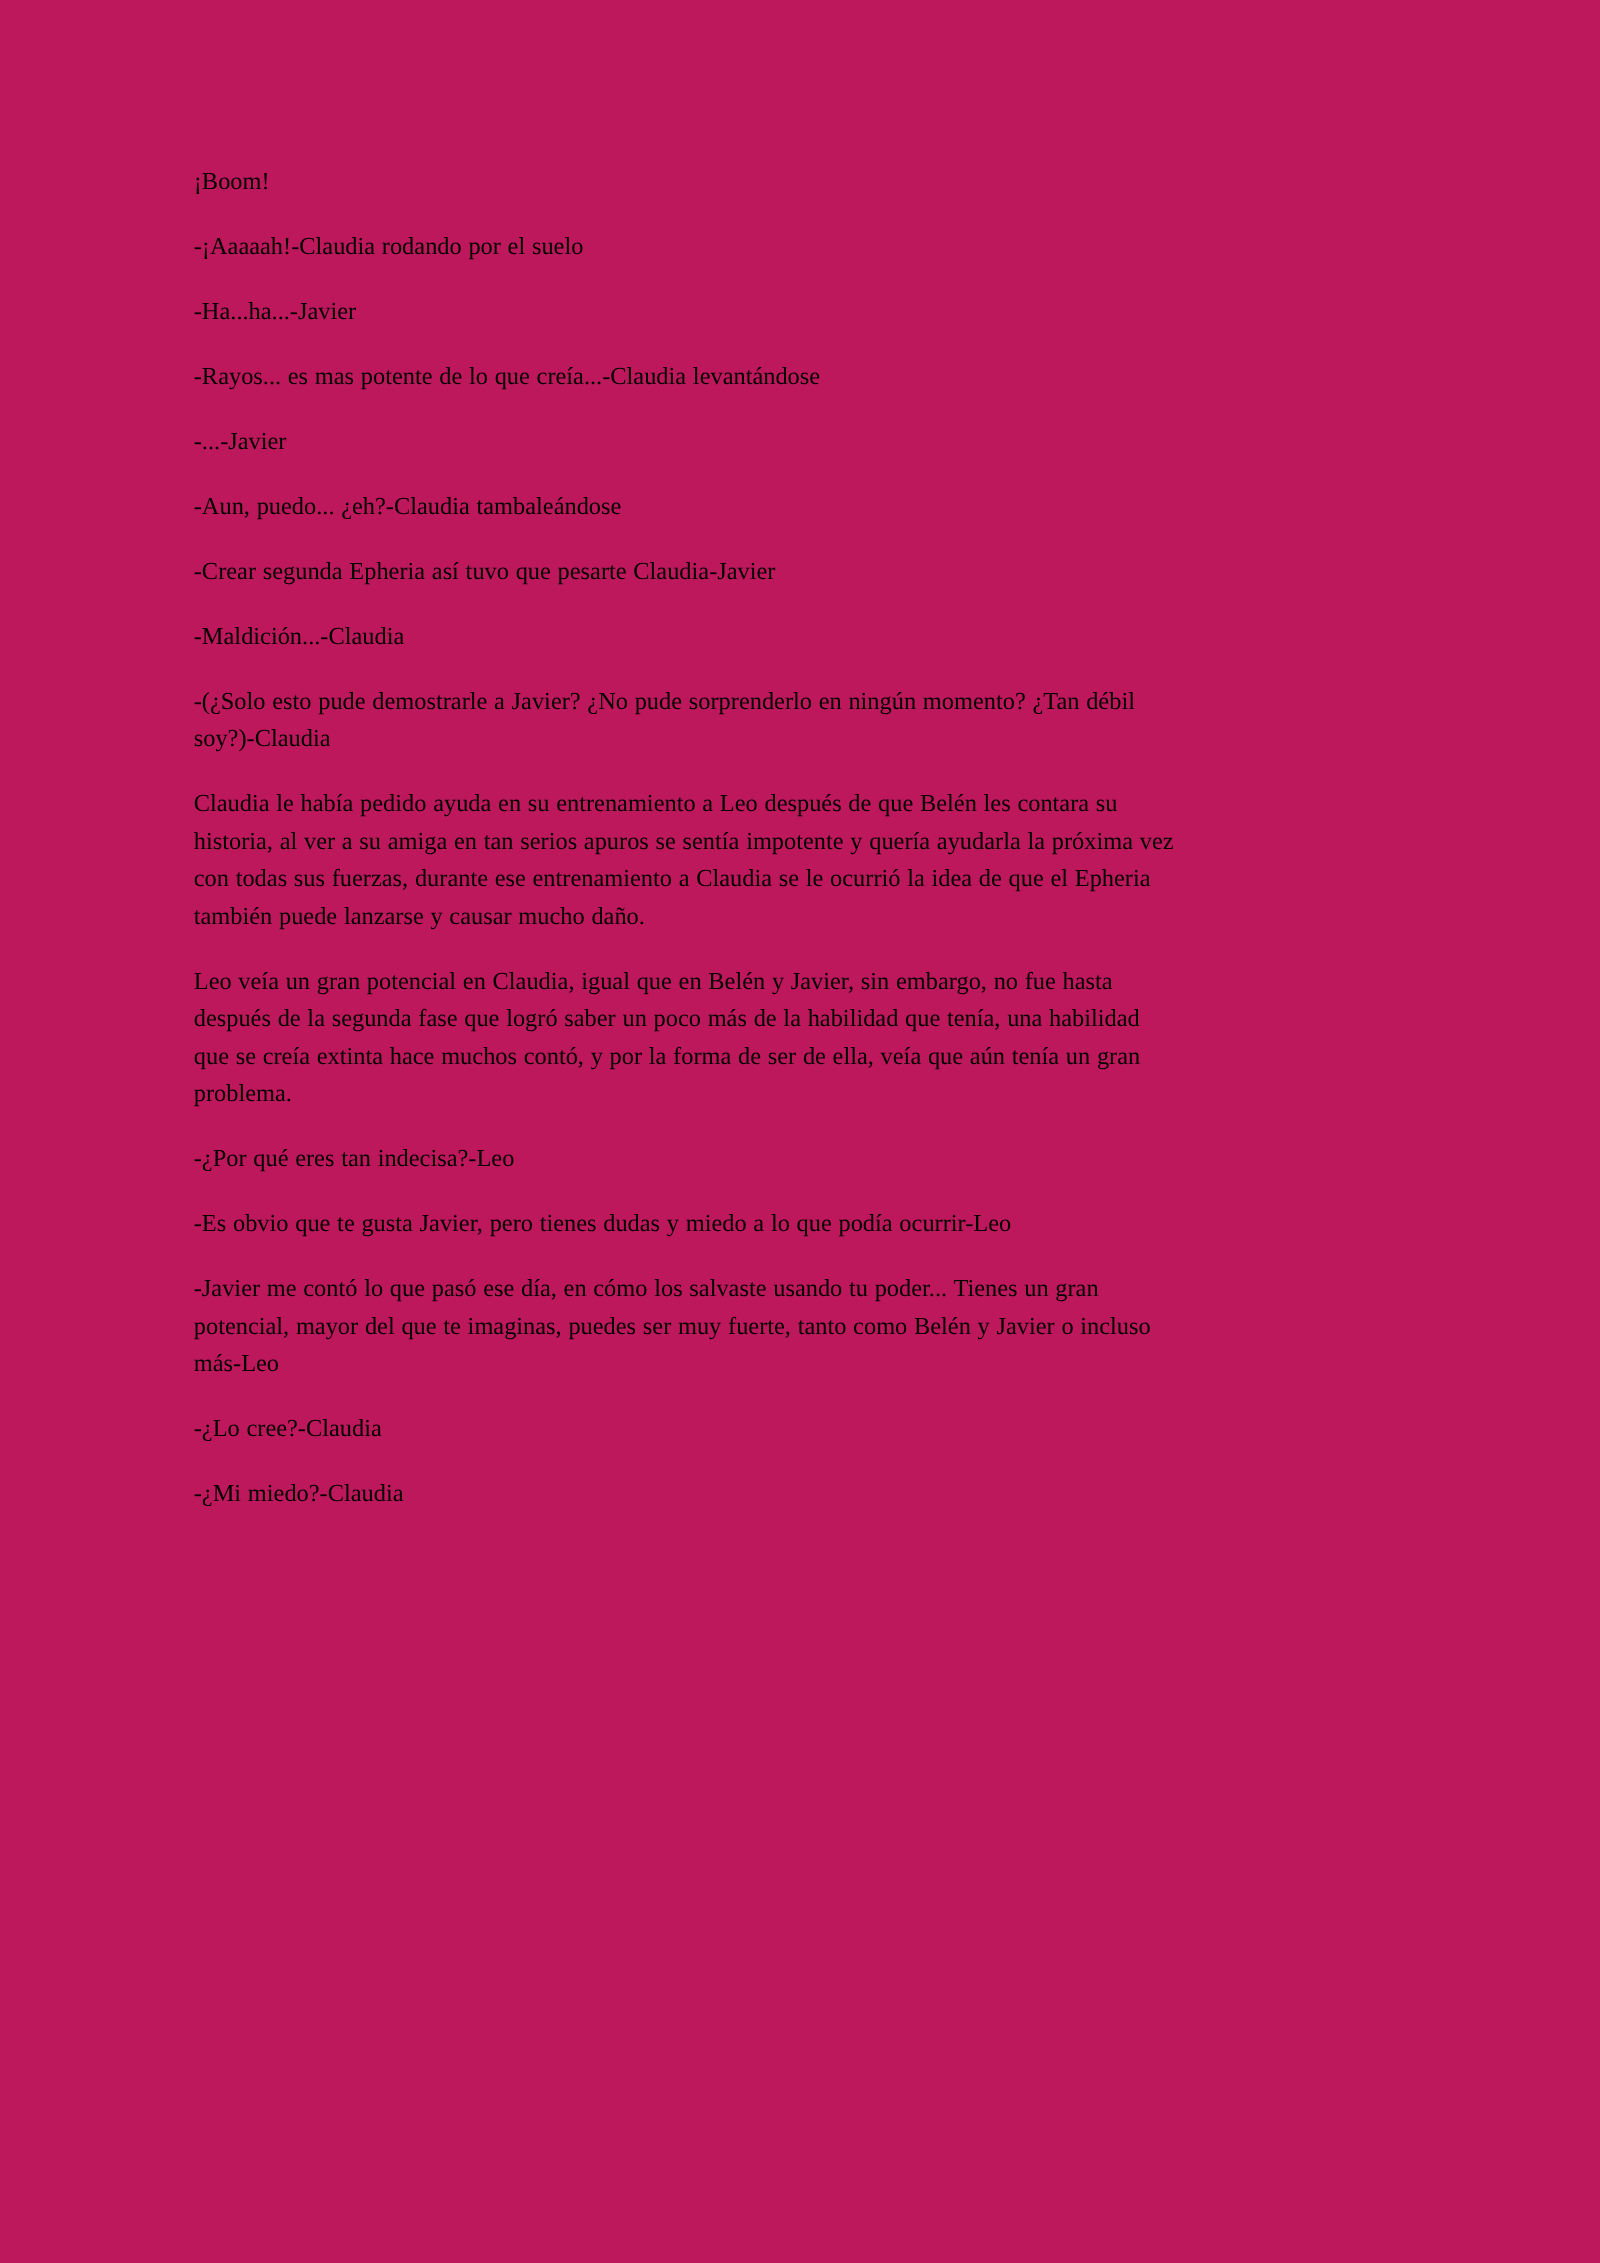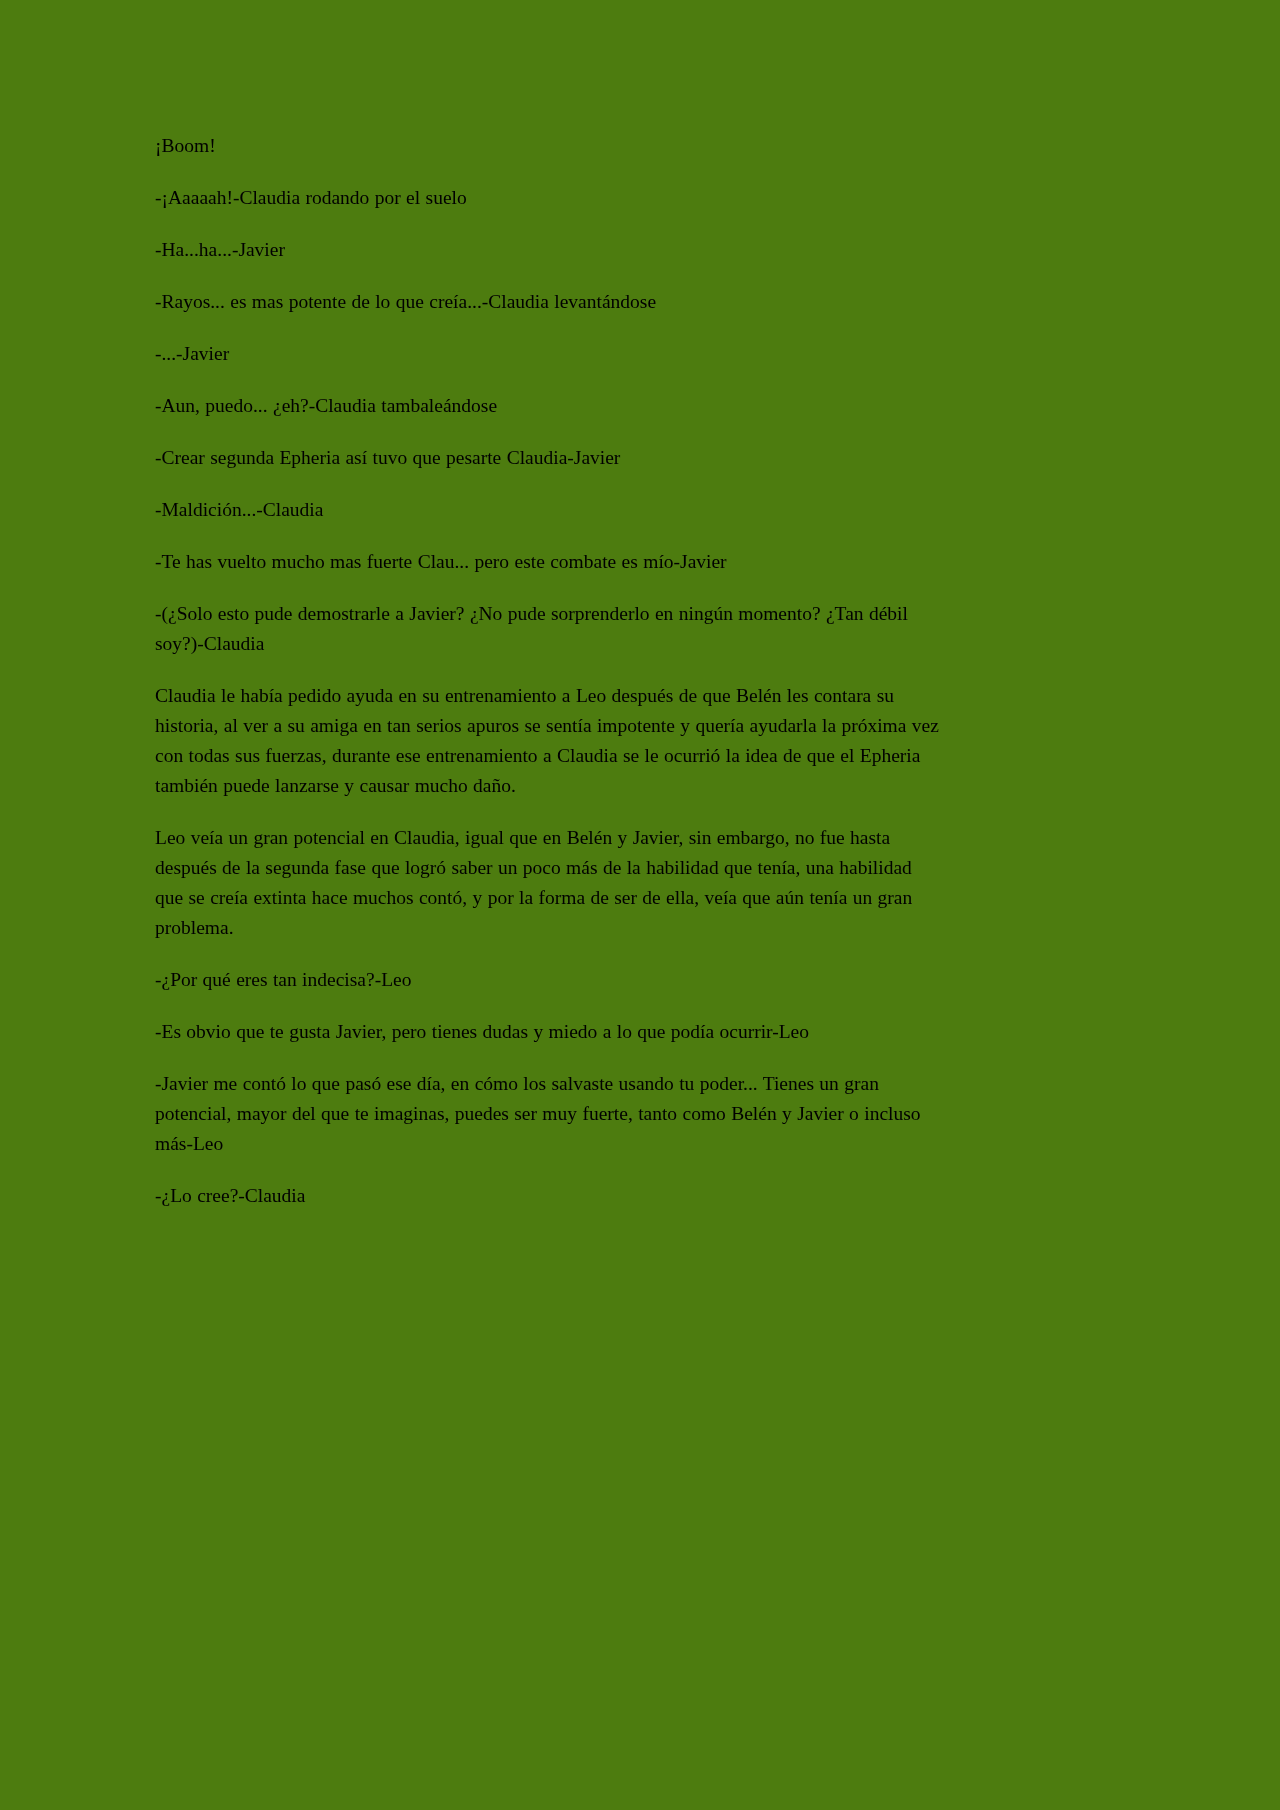--- a/index.html
+++ b/index.html
@@ -12,21 +12,21 @@
     height: 1810px;
     overflow: hidden;
     font-family: "Liberation Serif", "DejaVu Serif", serif;
     color: #000000;
   }
   .page {
     box-sizing: border-box;
     width: 1280px;
     height: 1810px;
     padding: 131px 340px 60px 155px;
-    background: #4d7c0f;
+    background: #be185d;
   }
   .doc-paragraph {
     font-size: 19.5px;
     line-height: 30px;
     margin: 0 0 22px 0;
     max-width: 790px;
     word-spacing: 0.5px;
   }
 </style>
 </head>
@@ -34,21 +34,21 @@
 
 <div class="page">
   <p class="doc-paragraph">¡Boom!</p>
   <p class="doc-paragraph">-¡Aaaaah!-Claudia rodando por el suelo</p>
   <p class="doc-paragraph">-Ha...ha...-Javier</p>
   <p class="doc-paragraph">-Rayos... es mas potente de lo que creía...-Claudia levantándose</p>
   <p class="doc-paragraph">-...-Javier</p>
   <p class="doc-paragraph">-Aun, puedo... ¿eh?-Claudia tambaleándose</p>
   <p class="doc-paragraph">-Crear segunda Epheria así tuvo que pesarte Claudia-Javier</p>
   <p class="doc-paragraph">-Maldición...-Claudia</p>
-  <p class="doc-paragraph">-Te has vuelto mucho mas fuerte Clau... pero este combate es mío-Javier</p>
   <p class="doc-paragraph">-(¿Solo esto pude demostrarle a Javier? ¿No pude sorprenderlo en ningún momento? ¿Tan débil soy?)-Claudia</p>
   <p class="doc-paragraph">Claudia le había pedido ayuda en su entrenamiento a Leo después de que Belén les contara su historia, al ver a su amiga en tan serios apuros se sentía impotente y quería ayudarla la próxima vez con todas sus fuerzas, durante ese entrenamiento a Claudia se le ocurrió la idea de que el Epheria también puede lanzarse y causar mucho daño.</p>
   <p class="doc-paragraph">Leo veía un gran potencial en Claudia, igual que en Belén y Javier, sin embargo, no fue hasta después de la segunda fase que logró saber un poco más de la habilidad que tenía, una habilidad que se creía extinta hace muchos contó, y por la forma de ser de ella, veía que aún tenía un gran problema.</p>
   <p class="doc-paragraph">-¿Por qué eres tan indecisa?-Leo</p>
   <p class="doc-paragraph">-Es obvio que te gusta Javier, pero tienes dudas y miedo a lo que podía ocurrir-Leo</p>
   <p class="doc-paragraph">-Javier me contó lo que pasó ese día, en cómo los salvaste usando tu poder... Tienes un gran potencial, mayor del que te imaginas, puedes ser muy fuerte, tanto como Belén y Javier o incluso más-Leo</p>
   <p class="doc-paragraph">-¿Lo cree?-Claudia</p>
+  <p class="doc-paragraph">-¿Mi miedo?-Claudia</p>
 </div>
 
 </body></html>

